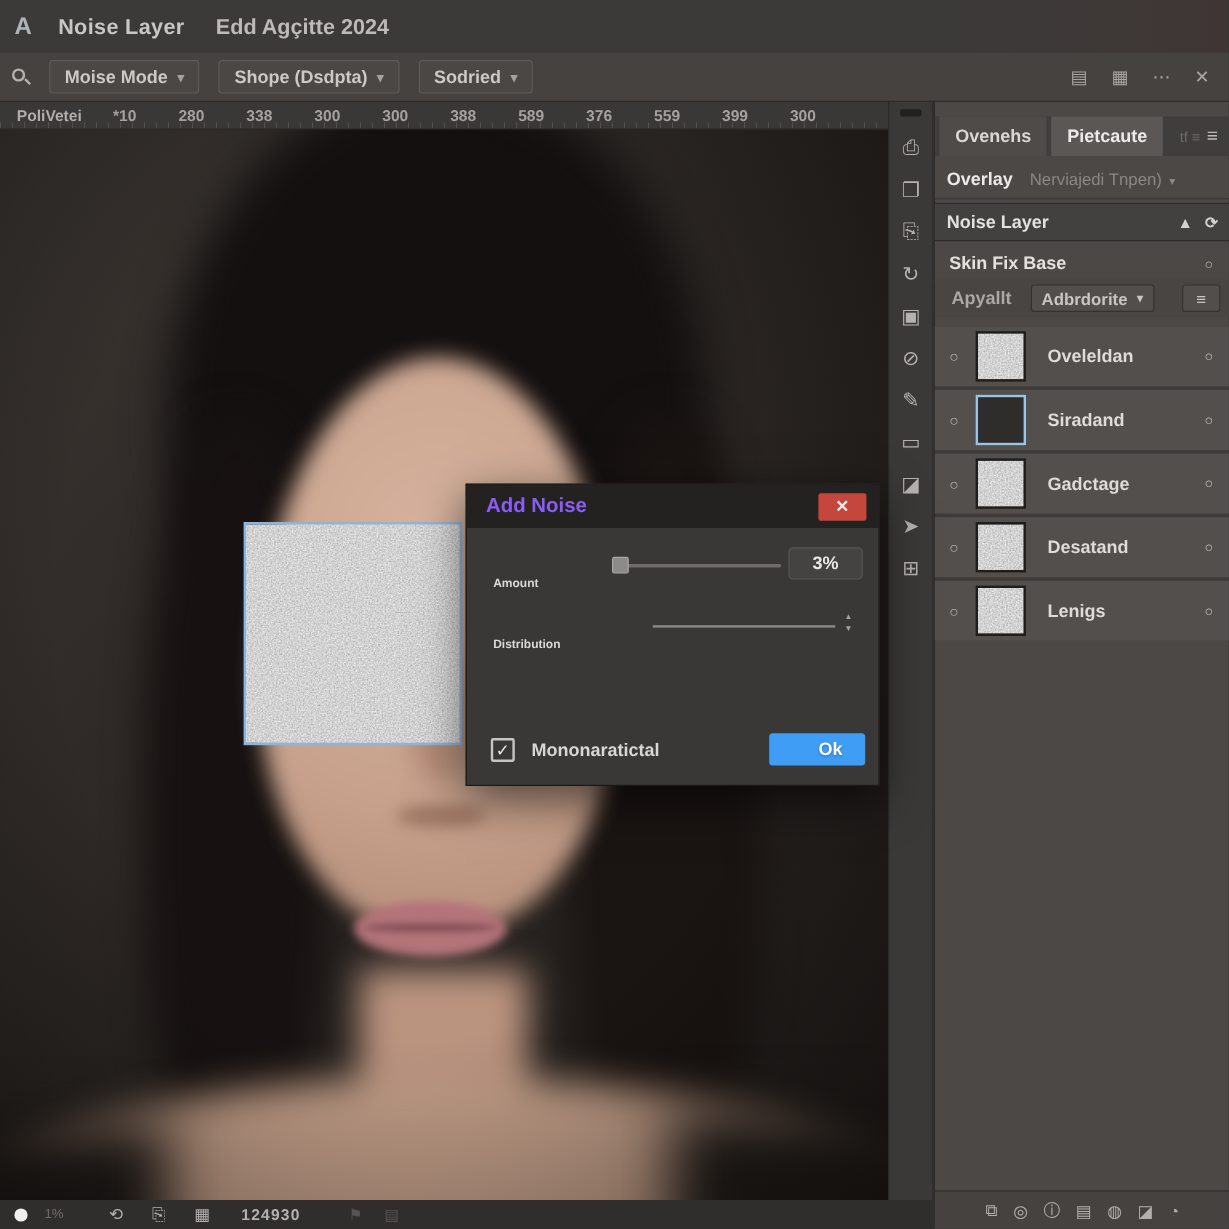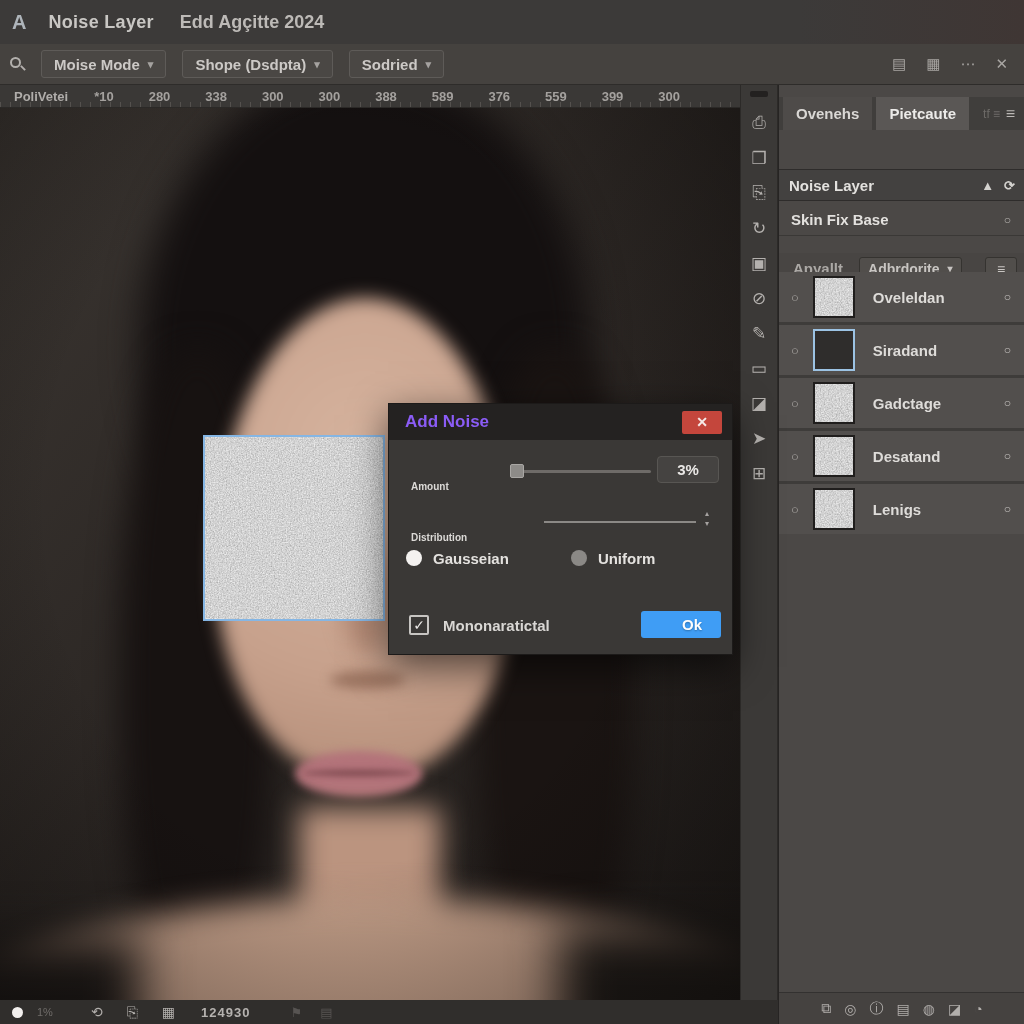--- a/index.html
+++ b/index.html
@@ -116,21 +116,21 @@
   .field-row { position:absolute; left:0; width:246px; display:flex; align-items:center;
     color:#e3e1de; font-size:15px; font-weight:bold; }
   .noise-layer-row { top:84px; height:32px; background:#434140;
     border:1px solid #2e2c2b; border-left:none; border-right:none; }
   .noise-layer-row .nm { margin-left:10px; }
   .row-icons { margin-left:auto; margin-right:10px; display:flex; gap:10px;
     color:#d4d2cf; font-size:13px; }
   .skinfix-row { top:119px; height:32px; background:#4b4846; border-bottom:1px solid #3a3836; }
   .skinfix-row .nm { margin-left:12px; }
   .dot-ico { margin-left:auto; margin-right:14px; color:#b9b6b3; font-size:12px; }
-  .apyallt-row { top:168px; height:31px; background:#484543; }
+  .apyallt-row { top:148px; height:31px; background:#484543; }
   .apyallt-row .nm { margin-left:14px; color:#aba8a5; }
   .mini-dd { margin-left:16px; height:23px; padding:0 8px; display:flex; align-items:center;
     gap:8px; background:#514e4b; border:1px solid #353330; border-radius:3px;
     color:#c8c5c2; font-size:14px; cursor:pointer; }
   .mini-dd .caret { font-size:10px; }
   .burger-btn { margin-left:auto; margin-right:8px; width:32px; height:23px;
     background:#514e4b; border:1px solid #353330; border-radius:3px; display:flex;
     align-items:center; justify-content:center; color:#c8c5c2; font-size:14px; cursor:pointer; }
 
   .layers-list { position:absolute; left:0; top:187px; width:246px;
@@ -307,20 +307,26 @@
     <div class="tool-btn">➤</div>
     <div class="tool-btn">⊞</div>
   </div>
 
   <div class="rightpanel">
     <div class="tabs">
       <div class="tab inactive">Ovenehs</div>
       <div class="tab active">Pietcaute</div>
       <span class="tab-extra">tf ≡</span>
       <span class="tab-menu">≡</span>
+    </div>
+    <div class="blend-row">
+      <span class="blend-label">Overlay</span>
+      <span class="blend-value">
+        <span>Nerviajedi Tnpen)</span><span class="caret">▾</span>
+      </span>
     </div>
     <div class="field-row noise-layer-row">
       <span class="nm">Noise Layer</span>
       <span class="row-icons">
         <span>▲</span>
         <span>⟳</span>
       </span>
     </div>
     <div class="field-row skinfix-row">
       <span class="nm">Skin Fix Base</span>
@@ -423,30 +429,20 @@
       <span class="amount-value">3%</span>
     </div>
     <div class="dlg-row dist-row">
       <span class="dlg-label">Distribution</span>
       <span class="dist-line"></span>
       <span class="stepper">
         <span>▴</span>
         <span>▾</span>
       </span>
     </div>
-    <div class="dlg-row radio-row">
-      <span class="radio sel g">
-        <span class="dot"></span>
-        <span class="rlabel">Gausseian</span>
-      </span>
-      <span class="radio unsel u">
-        <span class="dot"></span>
-        <span class="rlabel">Uniform</span>
-      </span>
-    </div>
     <div class="dlg-row check-row">
       <span class="checkbox">✓</span>
       <span class="check-label">Mononaratictal</span>
       <span class="ok-btn">Ok</span>
     </div>
   </div>
 
 </div>
 
 </body></html>

